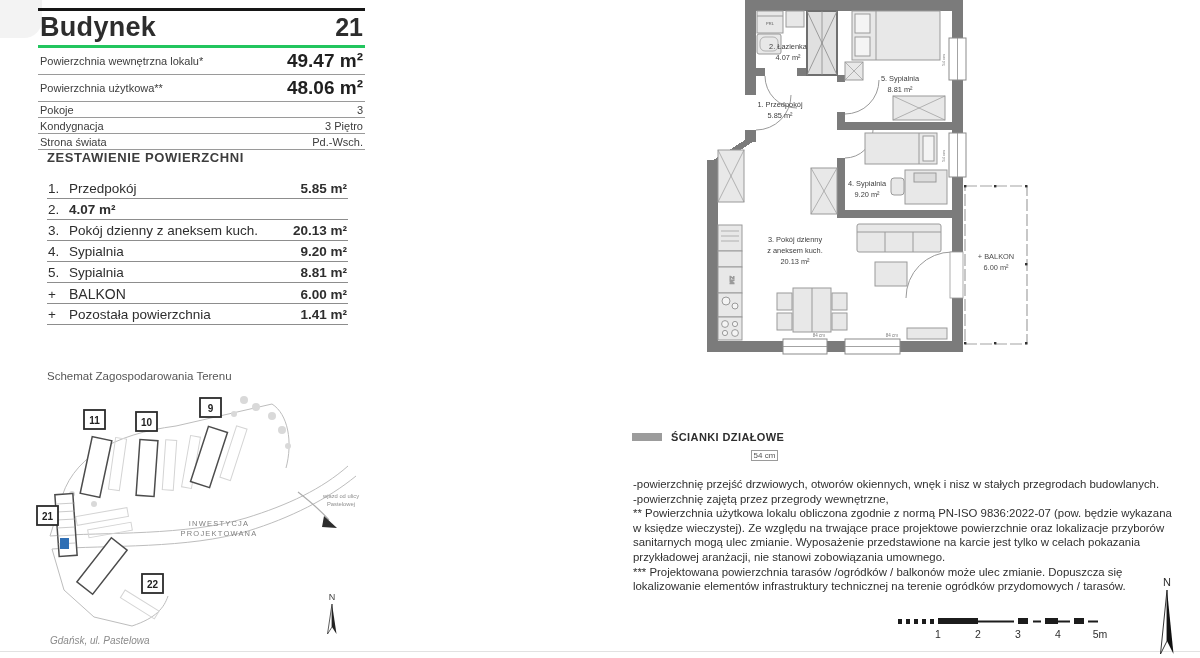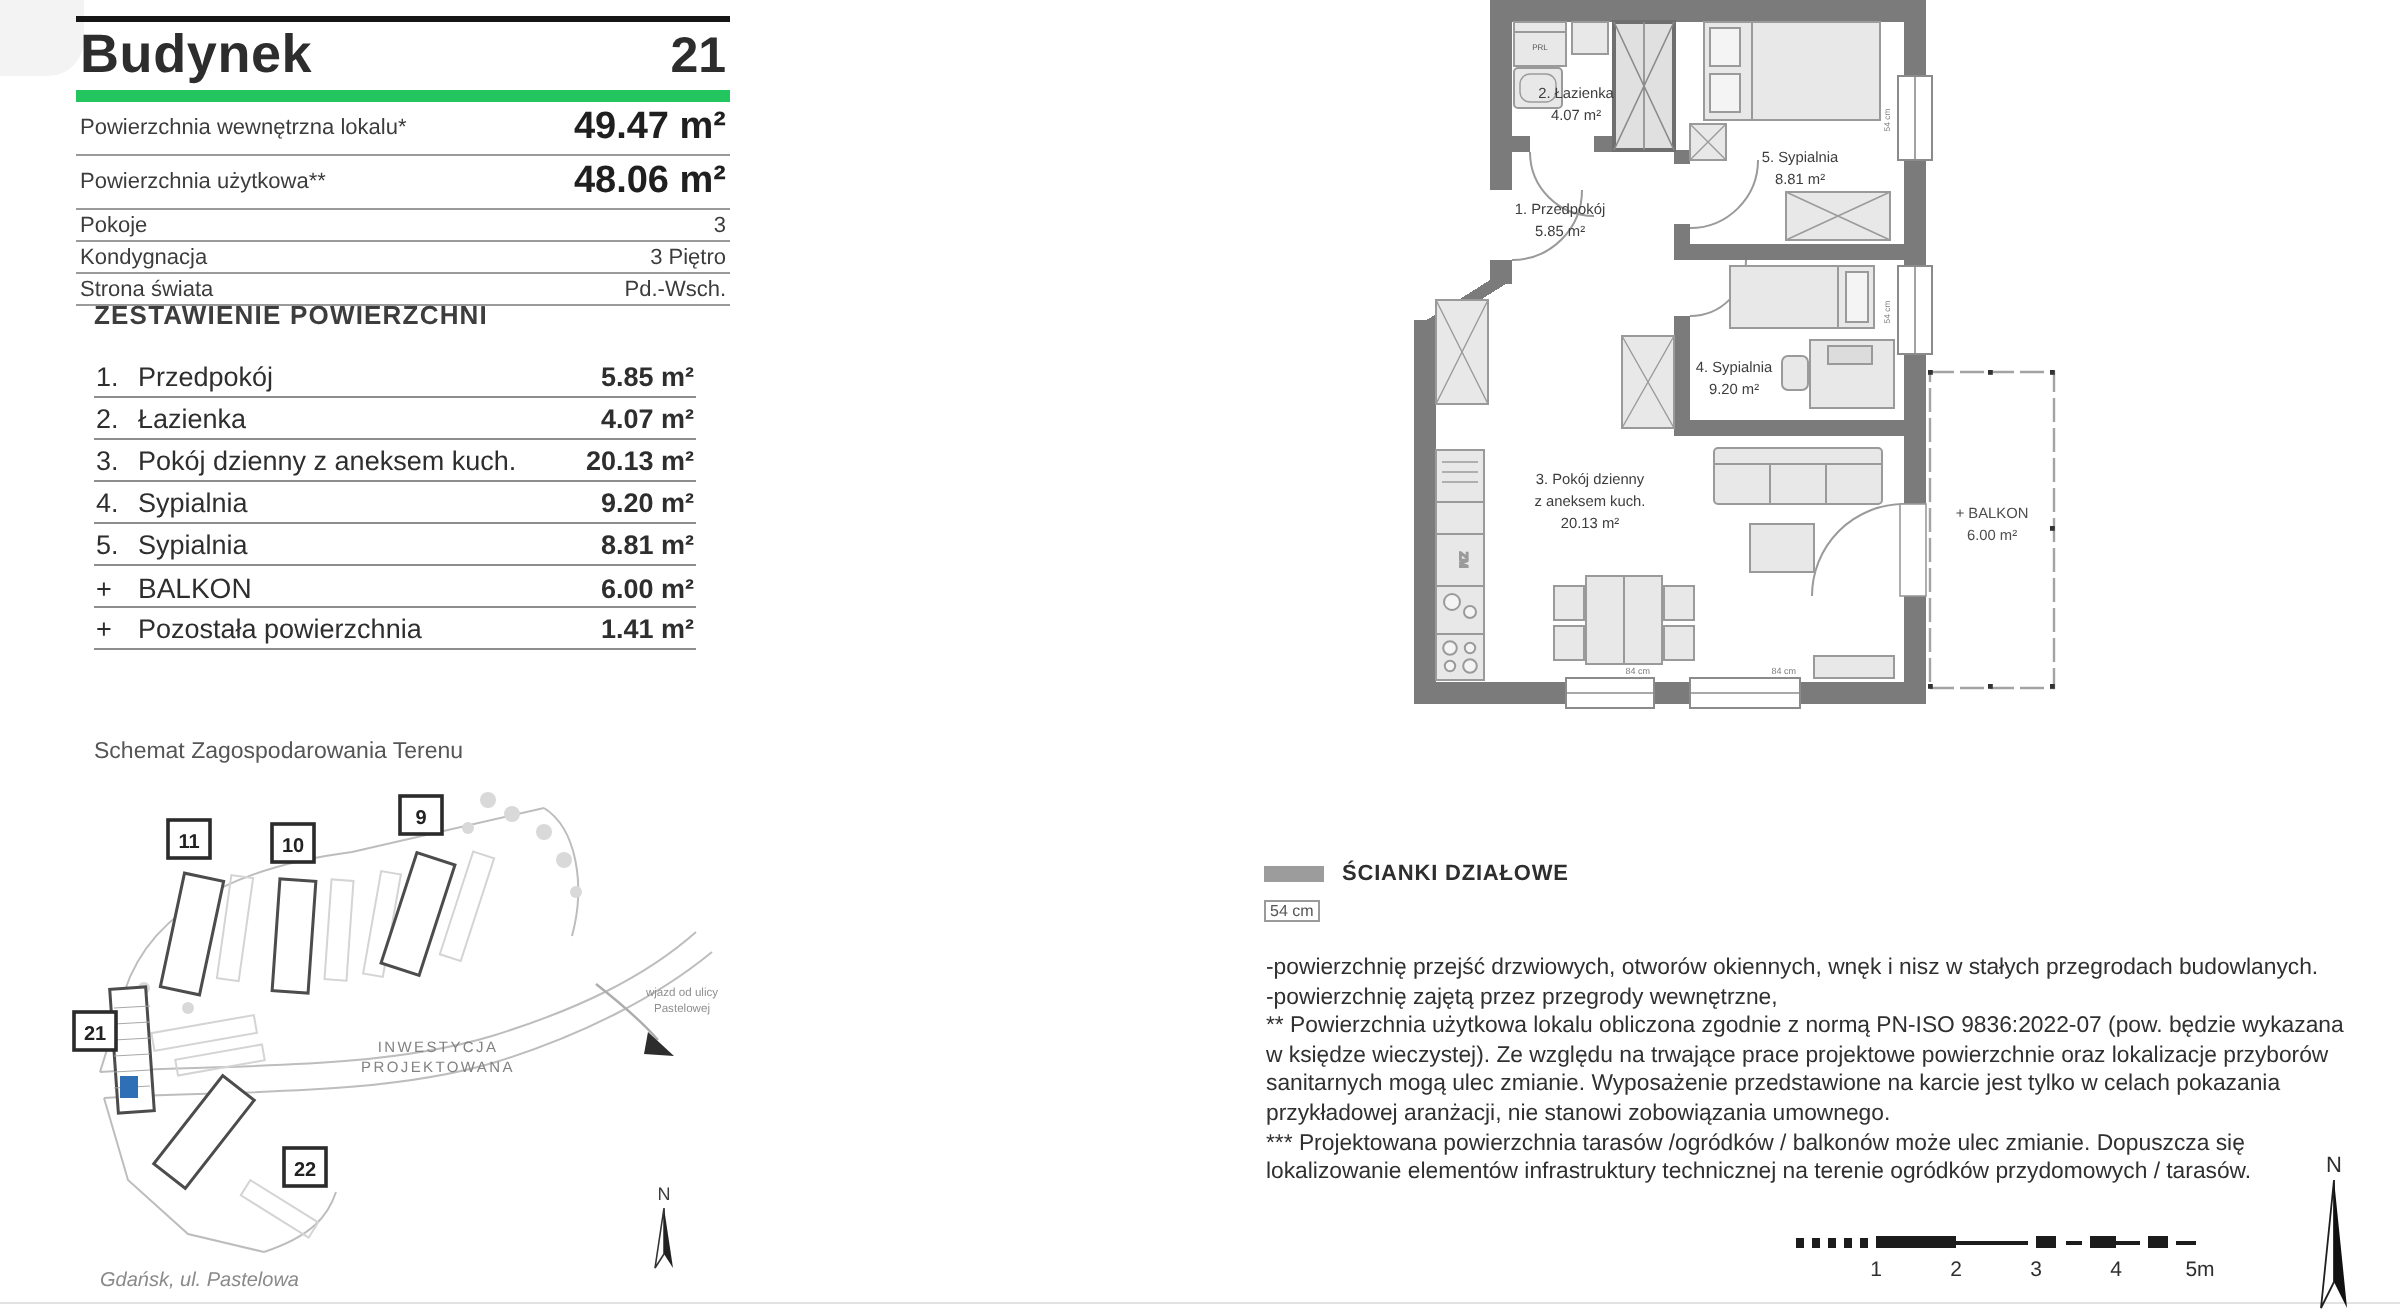--- a/index.html
+++ b/index.html
@@ -5,21 +5,21 @@
   html,body{margin:0;padding:0;}
   body{
     width:1200px;height:658px;position:relative;overflow:hidden;
     background:#ffffff;color:#333;
     font-family:"Liberation Sans", sans-serif;
   }
   svg{position:absolute;display:block;}
   
   #header{position:absolute;left:38px;top:8px;width:327px;border-top:3px solid #161616;}
   .title-row{display:flex;justify-content:space-between;align-items:baseline;
-    border-bottom:6px solid #22c55e;padding:1px 2px 2px 2px;text-align:right;}
+    border-bottom:3px solid #22c55e;padding:1px 2px 2px 2px;text-align:right;}
   .title{font-size:27px;font-weight:700;color:#2d2d2d;letter-spacing:.3px;}
   .bignum{font-size:25px;font-weight:700;color:#2d2d2d;}
   .hrow{display:flex;justify-content:space-between;align-items:center;
     border-bottom:1px solid #9a9a9a;padding:1px 2px;}
   .hrow .lbl{font-size:11px;color:#3c3c3c;}
   .hrow.big{height:24px;}
   .hrow.big .val{font-size:19px;font-weight:700;color:#1f1f1f;}
   .hrow.small{height:13px;align-items:center;}
   .hrow.small .val{font-size:11px;color:#3c3c3c;}
   
@@ -28,21 +28,21 @@
   .arow{display:flex;align-items:baseline;border-bottom:1.5px solid #8d8d8d;
     padding:3px 1px 2px 1px;height:15px;font-size:13.5px;color:#2e2e2e;}
   .arow .no{width:21px;}
   .arow .nm{flex:1;}
   .arow .vv{font-weight:600;}
   
   #siteplan-heading{position:absolute;left:47px;top:370px;font-size:11.5px;color:#565656;}
   #address{position:absolute;left:50px;top:635px;font-size:10px;color:#8a8a8a;font-style:italic;}
   
   #legend{position:absolute;left:632px;top:431px;}
-  .lg-row{display:flex;align-items:center;margin-bottom:7px;}
+  .lg-row{display:flex;align-items:center;margin-bottom:7px;justify-content:flex-end;}
   .swatch{width:30px;height:8px;background:#9c9c9c;margin-right:9px;display:inline-block;}
   .lg-label{font-size:11px;font-weight:700;color:#2e2e2e;letter-spacing:.4px;}
   .sill-box{font-size:8px;color:#555;border:1px solid #9a9a9a;padding:0 2px;margin-right:6px;}
   .lg-label2{font-size:10.5px;font-weight:700;color:#2e2e2e;letter-spacing:.2px;}
   #footnotes{position:absolute;left:633px;top:477px;width:540px;}
   .fn{font-size:11.4px;line-height:14.6px;color:#303030;}
   #corner-smudge{position:absolute;left:0;top:0;width:42px;height:38px;background:#f3f3f3;border-radius:0 0 18px 0;}
   #bottom-rule{position:absolute;left:0;top:651px;width:1200px;height:1px;background:#e2e2e2;}
   
   text{font-family:"Liberation Sans", sans-serif;}
@@ -82,21 +82,20 @@
 
 <section id="areas">
   <div class="areas-heading">ZESTAWIENIE POWIERZCHNI</div>
   <div class="arow">
     <span class="no">1.</span>
     <span class="nm">Przedpokój</span>
     <span class="vv">5.85 m²</span>
   </div>
   <div class="arow">
     <span class="no">2.</span>
-    <span class="nm">Łazienka</span>
     <span class="vv">4.07 m²</span>
   </div>
   <div class="arow">
     <span class="no">3.</span>
     <span class="nm">Pokój dzienny z aneksem kuch.</span>
     <span class="vv">20.13 m²</span>
   </div>
   <div class="arow">
     <span class="no">4.</span>
     <span class="nm">Sypialnia</span>

